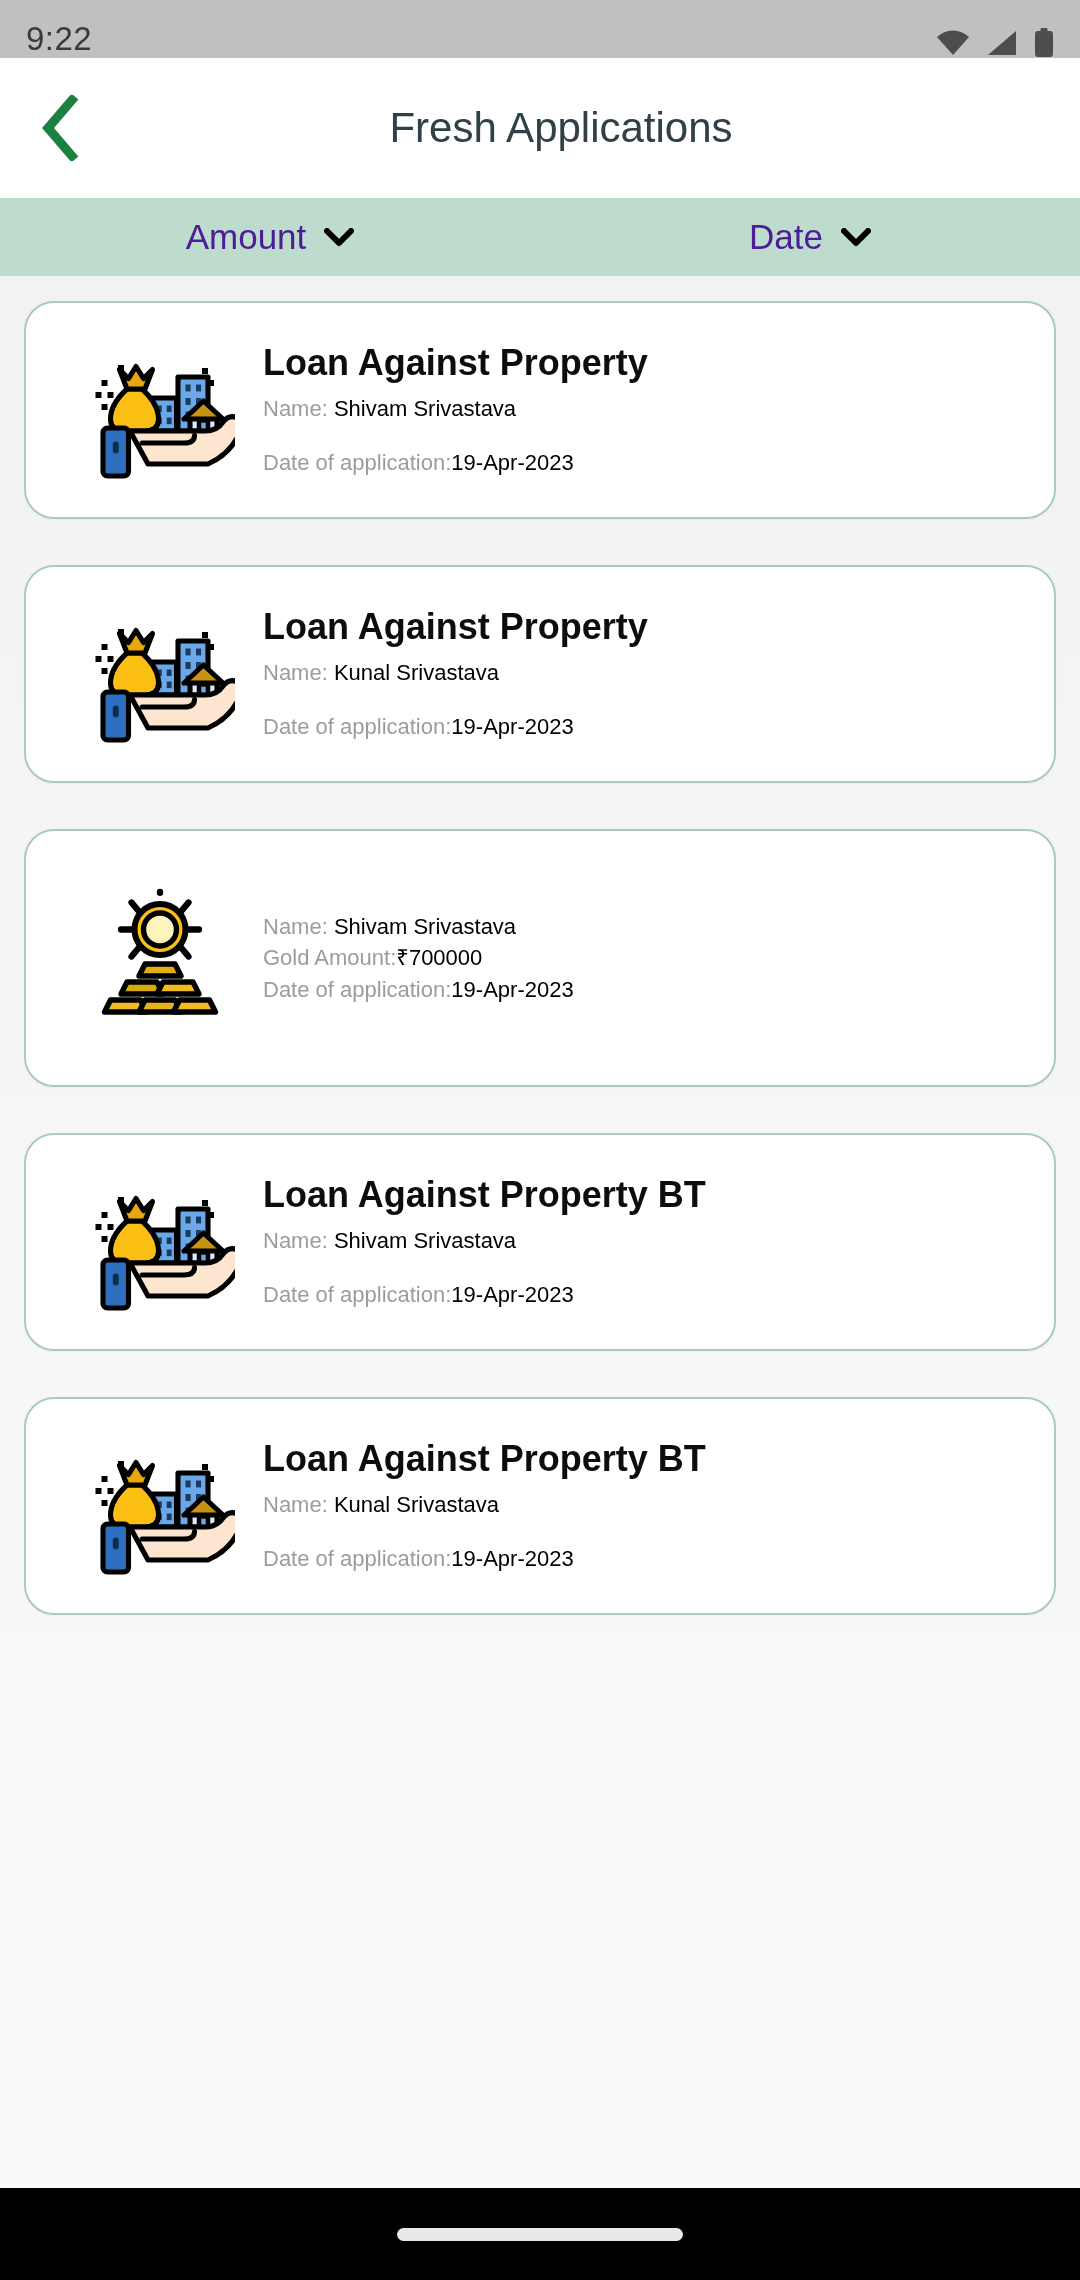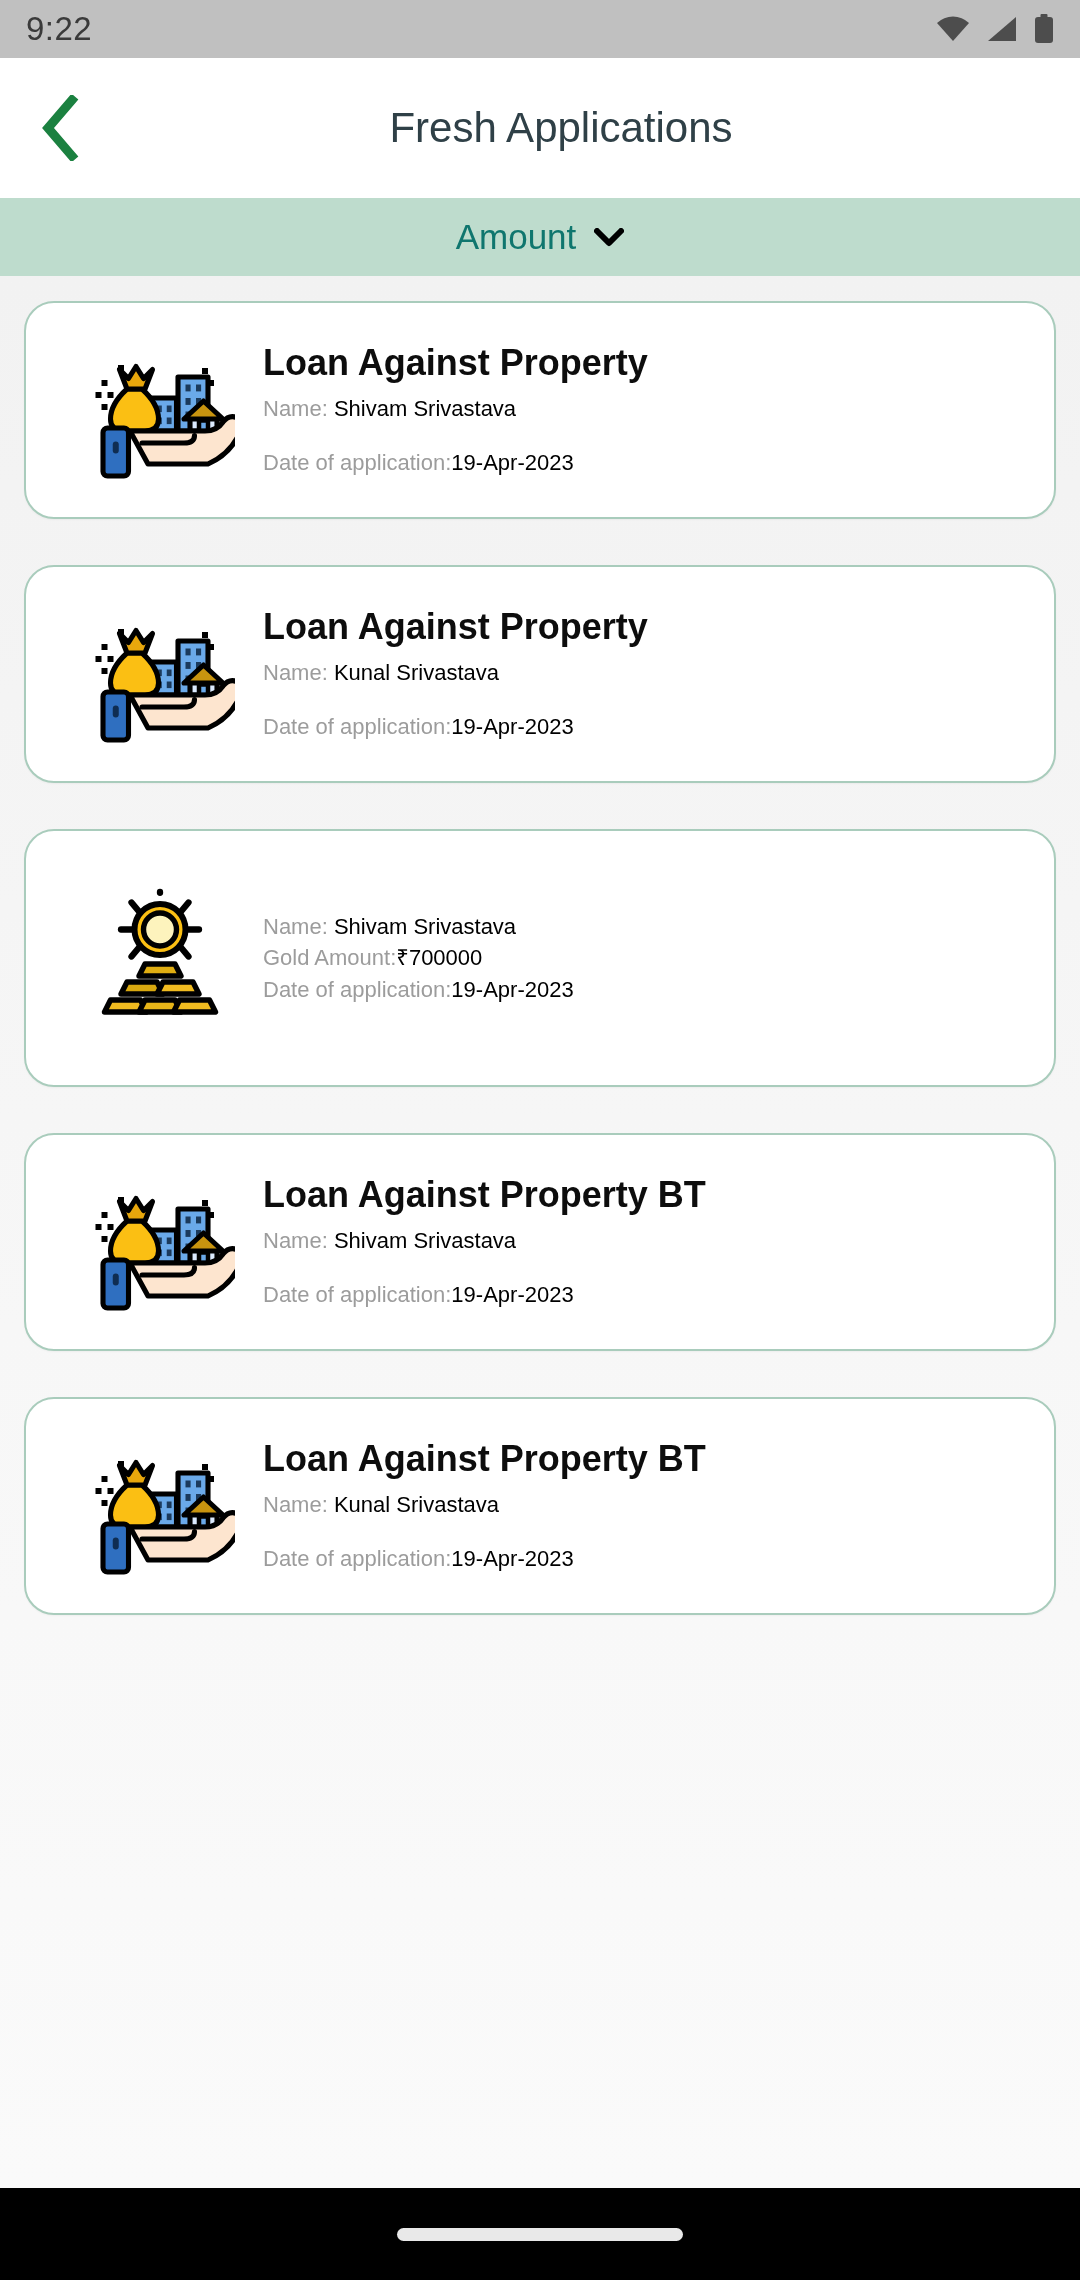--- a/index.html
+++ b/index.html
@@ -7,21 +7,21 @@
   body {
     font-family:"Liberation Sans", sans-serif;
     background:#000;
     overflow:hidden;
   }
   .phone { width:1080px; height:2280px; position:relative; display:flex; flex-direction:column; }
 
   
   .statusbar {
     height:58px; background:#c0c0c0; flex:0 0 58px;
-    display:flex; align-items:center; padding:0 26px;
+    display:flex; align-items:flex-end; padding:0 26px;
     position:relative;
   }
   .clock { font-size:33px; color:#3a3a3a; letter-spacing:.5px; }
   .sb-icons { margin-left:auto; display:flex; align-items:center; gap:17px; }
   .sb-icons svg { display:block; }
 
   
   .appbar {
     flex:0 0 140px; background:#ffffff;
     display:flex; align-items:center; position:relative;
@@ -40,21 +40,21 @@
 
   
   .filterbar {
     flex:0 0 78px; background:#bedccd;
     display:flex; align-items:center;
   }
   .filter {
     flex:1 1 0; display:flex; align-items:center; justify-content:center;
     gap:18px; cursor:pointer; height:100%;
   }
-  .filter-label { font-size:35px; color:#0f766e; }
+  .filter-label { font-size:35px; color:#4c1d95; }
   .chev-dn { display:block; }
 
   
   .list {
     flex:1 1 auto; position:relative; overflow:hidden;
     background:linear-gradient(180deg,#f2f2f2 0%,#f7f7f7 55%,#fafafa 100%);
     padding:25px 24px 0 24px;
   }
   .card {
     background:#ffffff;
@@ -112,20 +112,26 @@
       <svg width="46" height="66" viewBox="0 0 46 66">
         <path d="M35 5 L11 33 L35 61" stroke="#1b8140" stroke-width="9" fill="none" stroke-linecap="square" stroke-linejoin="miter"></path>
       </svg>
     </div>
     <div class="appbar-title">Fresh Applications</div>
   </div>
 
   <div class="filterbar">
     <div class="filter">
       <span class="filter-label">Amount</span>
+      <svg class="chev-dn" width="30" height="19" viewBox="0 0 30 19">
+        <path d="M3 3 L15 15 L27 3" stroke="#000" stroke-width="6" fill="none" stroke-linecap="round" stroke-linejoin="round"></path>
+      </svg>
+    </div>
+    <div class="filter">
+      <span class="filter-label">Date</span>
       <svg class="chev-dn" width="30" height="19" viewBox="0 0 30 19">
         <path d="M3 3 L15 15 L27 3" stroke="#000" stroke-width="6" fill="none" stroke-linecap="round" stroke-linejoin="round"></path>
       </svg>
     </div>
   </div>
 
   <div class="list">
 
     <div class="card">
       <div class="card-icon">

